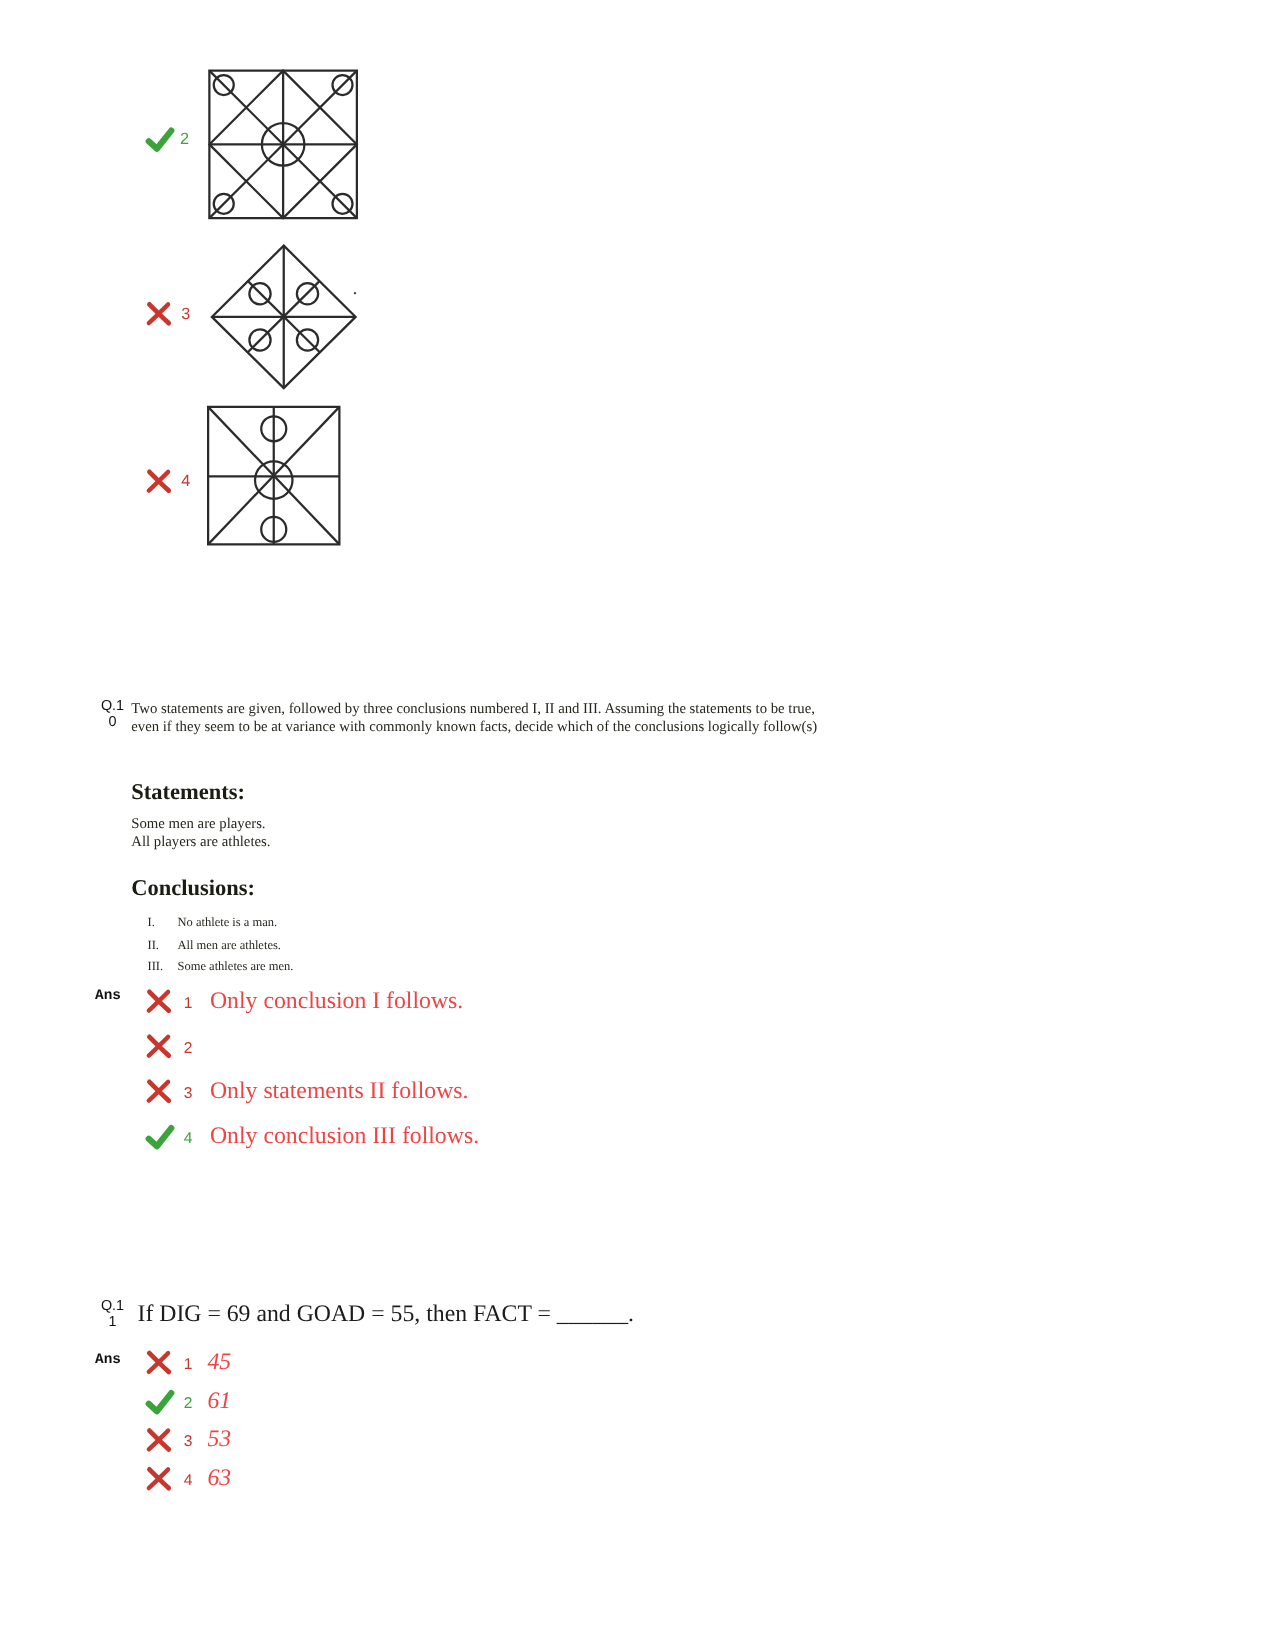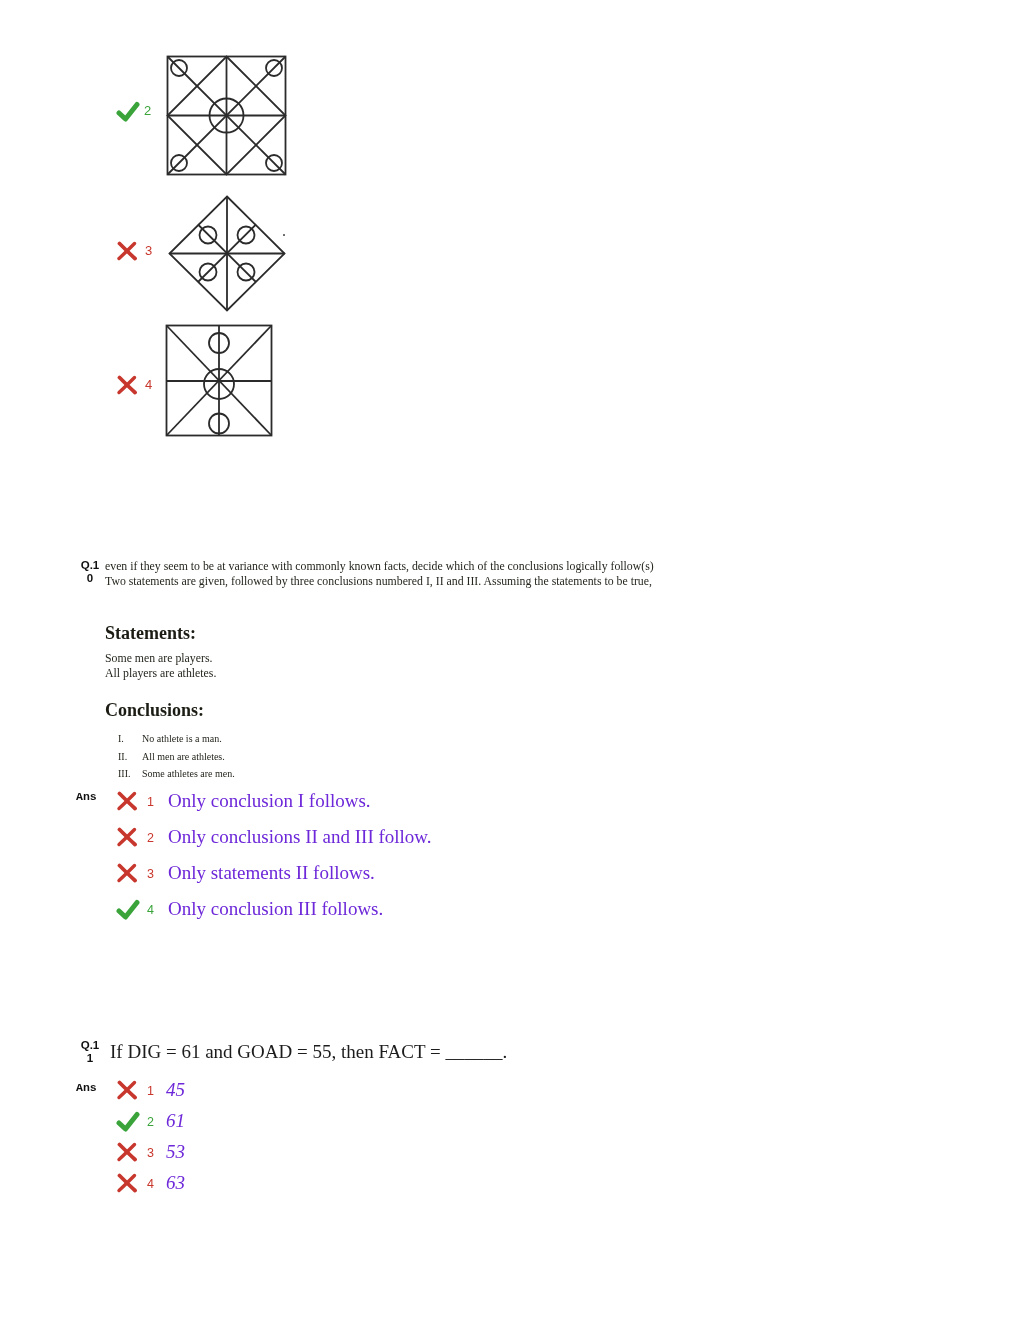--- a/index.html
+++ b/index.html
@@ -7,21 +7,21 @@
   .page {
     position:relative; width:1020px; height:1320px;
     background:#ffffff; overflow:hidden;
     color:#222222;
   }
   .abs { position:absolute; }
 
   
   .qlabel {
     font-family:"Liberation Sans", sans-serif;
-    font-weight:bold; font-size:11.5px; line-height:13px;
+    font-weight:normal; font-size:11.5px; line-height:13px;
     color:#111; width:28px; text-align:center;
   }
   .ans-label {
     font-family:Liberation Mono, monospace;
     font-weight:bold; font-size:11.5px; color:#111;
   }
 
   
   .body-text { font-size:11.8px; line-height:15px; color:#26261f; }
   .body-text div { white-space:nowrap; }
@@ -29,21 +29,21 @@
 
   .concl-row { font-size:10px; color:#26261f; white-space:nowrap; height:17.5px; }
   .concl-roman { display:inline-block; width:24px; }
 
   
   .opt-row { display:flex; align-items:center; height:24px; }
   .opt-num {
     font-family:"Liberation Sans", sans-serif;
     font-size:12.5px; margin-left:7px; margin-top:1px;
   }
-  .opt-text { font-size:19px; color:#6d28d9; margin-left:14px; white-space:nowrap; }
+  .opt-text { font-size:19px; color:#ef4444; margin-left:14px; white-space:nowrap; }
   .q11-val { margin-left:12px;font-style:italic; }
   .red { color:#c8372d; }
   .green { color:#3aa43b; }
 
   .big-serif { font-size:19px; color:#1c1c1c; white-space:nowrap; }
 
   .mark { width:24px; height:21px; display:inline-block; flex:0 0 24px; }
   .fig-svg { stroke:#2b2b2b; fill:none; }
   .stray-dot { font-size:16px; color:#444; }
 </style>
@@ -113,22 +113,22 @@
     </svg>
   </section>
 
   <section>
     <div class="abs qlabel" style="left:76px; top:559px;">
       <div>Q.1</div>
       <div>0</div>
     </div>
 
     <div class="abs body-text" style="left:105px; top:559px;">
+      <div>Two statements are given, followed by three conclusions numbered I, II and III. Assuming the statements to be true,</div>
       <div>even if they seem to be at variance with commonly known facts, decide which of the conclusions logically follow(s)</div>
-      <div>Two statements are given, followed by three conclusions numbered I, II and III. Assuming the statements to be true,</div>
     </div>
 
     <div class="abs heading-bold" style="left:105px; top:623px;">Statements:</div>
 
     <div class="abs body-text" style="left:105px; top:651px;">
       <div>Some men are players.</div>
       <div>All players are athletes.</div>
     </div>
 
     <div class="abs heading-bold" style="left:105px; top:700px;">Conclusions:</div>
@@ -154,21 +154,20 @@
           </svg></span>
       <span class="opt-num red">1</span>
       <span class="opt-text">Only conclusion I follows.</span>
     </div>
     <div class="abs opt-row" style="left:116px; top:825px;">
       <span class="mark"><svg width="22" height="20" viewBox="0 0 22 20">
             <path d="M3.5 2.5 C 8.5 7.5, 13.5 12.5, 19 17.5" stroke="#c8372d" stroke-width="3.8" fill="none" stroke-linecap="round"></path>
             <path d="M18.5 2.5 C 13.5 7.5, 8.5 12.5, 3 17.5" stroke="#c8372d" stroke-width="3.4" fill="none" stroke-linecap="round"></path>
           </svg></span>
       <span class="opt-num red">2</span>
-      <span class="opt-text">Only conclusions II and III follow.</span>
     </div>
     <div class="abs opt-row" style="left:116px; top:861px;">
       <span class="mark"><svg width="22" height="20" viewBox="0 0 22 20">
             <path d="M3.5 2.5 C 8.5 7.5, 13.5 12.5, 19 17.5" stroke="#c8372d" stroke-width="3.8" fill="none" stroke-linecap="round"></path>
             <path d="M18.5 2.5 C 13.5 7.5, 8.5 12.5, 3 17.5" stroke="#c8372d" stroke-width="3.4" fill="none" stroke-linecap="round"></path>
           </svg></span>
       <span class="opt-num red">3</span>
       <span class="opt-text">Only statements II follows.</span>
     </div>
     <div class="abs opt-row" style="left:116px; top:897px;">
@@ -179,21 +178,21 @@
       <span class="opt-text">Only conclusion III follows.</span>
     </div>
   </section>
 
   <section>
     <div class="abs qlabel" style="left:76px; top:1039px;">
       <div>Q.1</div>
       <div>1</div>
     </div>
 
-    <div class="abs big-serif" style="left:110px; top:1041px;">If DIG = 61 and GOAD = 55, then FACT = ______.</div>
+    <div class="abs big-serif" style="left:110px; top:1041px;">If DIG = 69 and GOAD = 55, then FACT = ______.</div>
 
     <div class="abs ans-label" style="left:76px; top:1081px;">Ans</div>
 
     <div class="abs opt-row" style="left:116px; top:1078px;">
       <span class="mark"><svg width="22" height="20" viewBox="0 0 22 20">
             <path d="M3.5 2.5 C 8.5 7.5, 13.5 12.5, 19 17.5" stroke="#c8372d" stroke-width="3.8" fill="none" stroke-linecap="round"></path>
             <path d="M18.5 2.5 C 13.5 7.5, 8.5 12.5, 3 17.5" stroke="#c8372d" stroke-width="3.4" fill="none" stroke-linecap="round"></path>
           </svg></span>
       <span class="opt-num red">1</span>
       <span class="opt-text q11-val">45</span>

